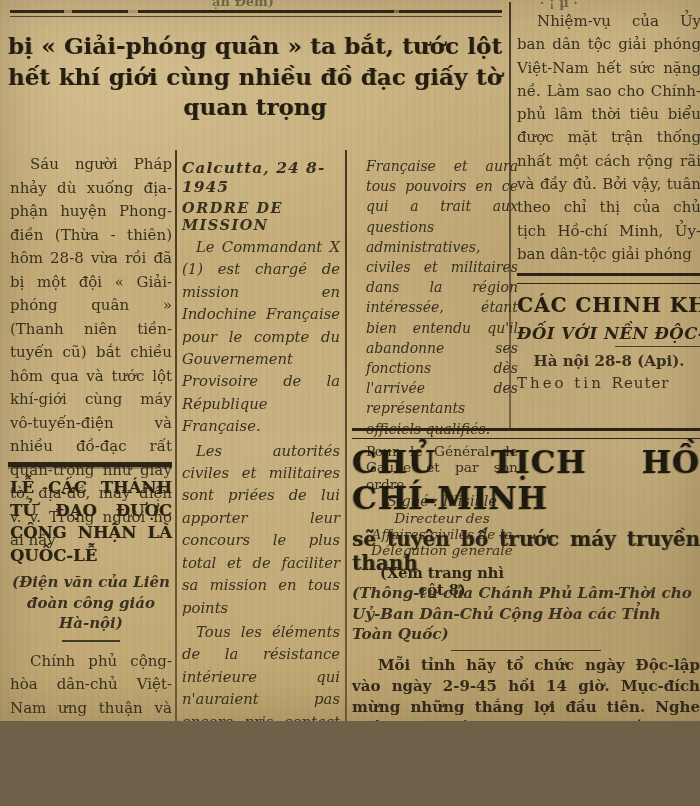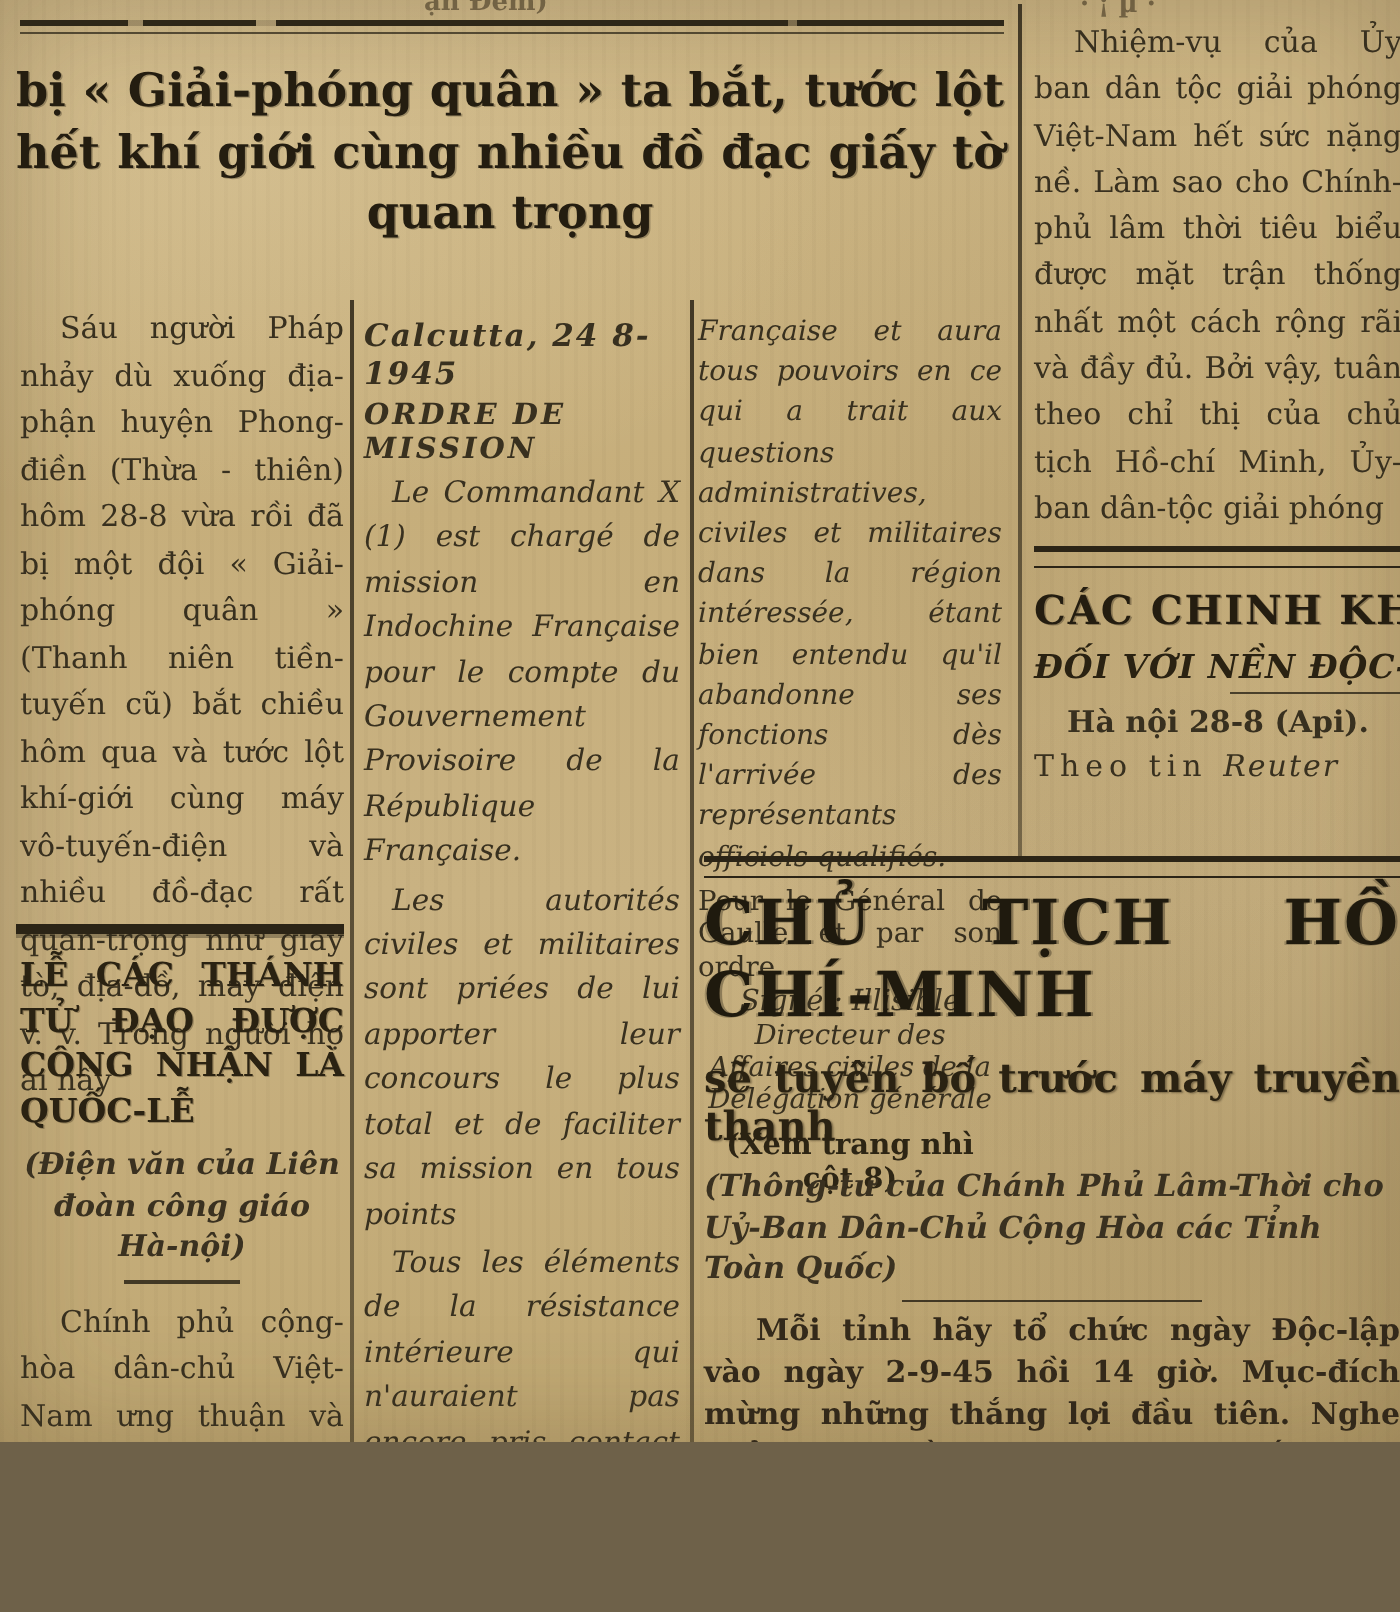--- a/index.html
+++ b/index.html
@@ -50,21 +50,21 @@
   .sig3{font-style:italic;font-size:13.8px;line-height:16px;text-align:center;margin:1px 0 0 0;}
   .rule-tt{height:7px;border-top:3.5px solid #2b2416;border-bottom:1.5px solid #2b2416;}
   .nowrap{white-space:nowrap;}
   .pol-title{font-size:20px;font-weight:bold;color:#241d10;margin:9px 0 0 0;letter-spacing:1px;
              text-shadow:.8px .4px 0 rgba(36,29,16,.35);}
   .pol-sub{font-size:16.5px;font-weight:bold;font-style:italic;color:#2a2212;margin:7px 0 0 0;letter-spacing:.5px;}
   .pol-sub-rule{border:none;border-top:1.5px solid rgba(43,36,22,.8);width:86px;margin:3px 0 0 auto;}
   .pol-statement{font-size:16.5px;font-weight:bold;text-align:center;line-height:21.5px;margin:11px auto 0 auto;width:156px;color:#2a2212;}
   .pol-date{font-weight:bold;font-size:15px;text-align:center;margin:5px 0 0 0;}
   .pol-src{font-size:15px;margin:4px 0 0 0;letter-spacing:3px;}
-  .pol-src .src-name{font-style:italic;letter-spacing:1px;}
+  .pol-src .src-name{letter-spacing:1px;}
   .kicker{font-size:19px;font-weight:bold;letter-spacing:4px;text-align:center;margin:7px 0 0 0;color:#241d10;
           text-shadow:.7px .4px 0 rgba(36,29,16,.3);}
   .bc-headline{font-size:31px;font-weight:bold;color:#1f1a0e;margin:5px 0 0 0;line-height:36px;
                text-align:justify;text-align-last:justify;letter-spacing:1px;
                text-shadow:1.2px 0 0 rgba(31,26,14,.35), -1px .5px 0 rgba(31,26,14,.25);}
   .bc-sub{font-size:20px;font-weight:bold;color:#2a2212;margin:11px 0 0 0;
           text-align:justify;text-align-last:justify;
           text-shadow:.9px .4px 1px rgba(42,34,18,.45);}
   .bc-note{font-style:italic;font-size:15.2px;line-height:20.5px;margin:8px 0 0 0;font-weight:bold;color:#3a3120;}
   hr.bc-short{border:none;border-top:1.5px solid rgba(43,36,22,.85);width:150px;margin:5px auto 4px auto;}
@@ -105,21 +105,21 @@
 
   <section class="col" style="left:182px;top:153px;width:158px;">
     <p class="dateline">Calcutta, 24 8-1945</p>
     <p class="ordre">ORDRE DE MISSION</p>
     <p class="fr">Le Commandant X (1) est chargé de mission en Indochine Française pour le compte du Gouvernement Provisoire de la République Française.</p>
     <p class="fr">Les autorités civiles et militaires sont priées de lui apporter leur concours le plus total et de faciliter sa mission en tous points</p>
     <p class="fr">Tous les éléments de la résistance intérieure qui n'auraient pas encore pris contact avec les services extérieurs clandestins sont priés de se mettre à sa disposition et de solliciter de lui des directives.</p>
 
   </section>
 
-  <section class="col" style="left:349px;top:156px;width:152px;">
+  <section class="col" style="left:366px;top:156px;width:152px;">
     <p class="fr" style="font-size:14px;line-height:20.2px;text-indent:0;">Française et aura tous pouvoirs en ce qui a trait aux questions administratives, civiles et militaires dans la région intéressée, étant bien entendu qu'il abandonne ses fonctions dès l'arrivée des représentants officiels qualifiés.</p>
     <p class="sig1">Pour le Général de Gaulle et par son ordre</p>
     <p class="sig2">Signé : Illisible</p>
     <p class="sig3">Directeur des Affaires civiles de la Délégation générale</p>
     <p class="cont" style="margin-top:6px;">(Xem trang nhì cột 8)</p>
   </section>
 
   <aside class="col" style="left:517px;top:10px;width:184px;">
     <p class="body-vn indent" style="line-height:23.3px;">Nhiệm-vụ của Ủy ban dân tộc giải phóng Việt-Nam hết sức nặng nề. Làm sao cho Chính-phủ lâm thời tiêu biểu được mặt trận thống nhất một cách rộng rãi và đầy đủ. Bởi vậy, tuân theo chỉ thị của chủ tịch Hồ-chí Minh, Ủy-ban dân-tộc giải phóng</p>
     <div class="rule-tt" style="margin-top:7px;"></div>

